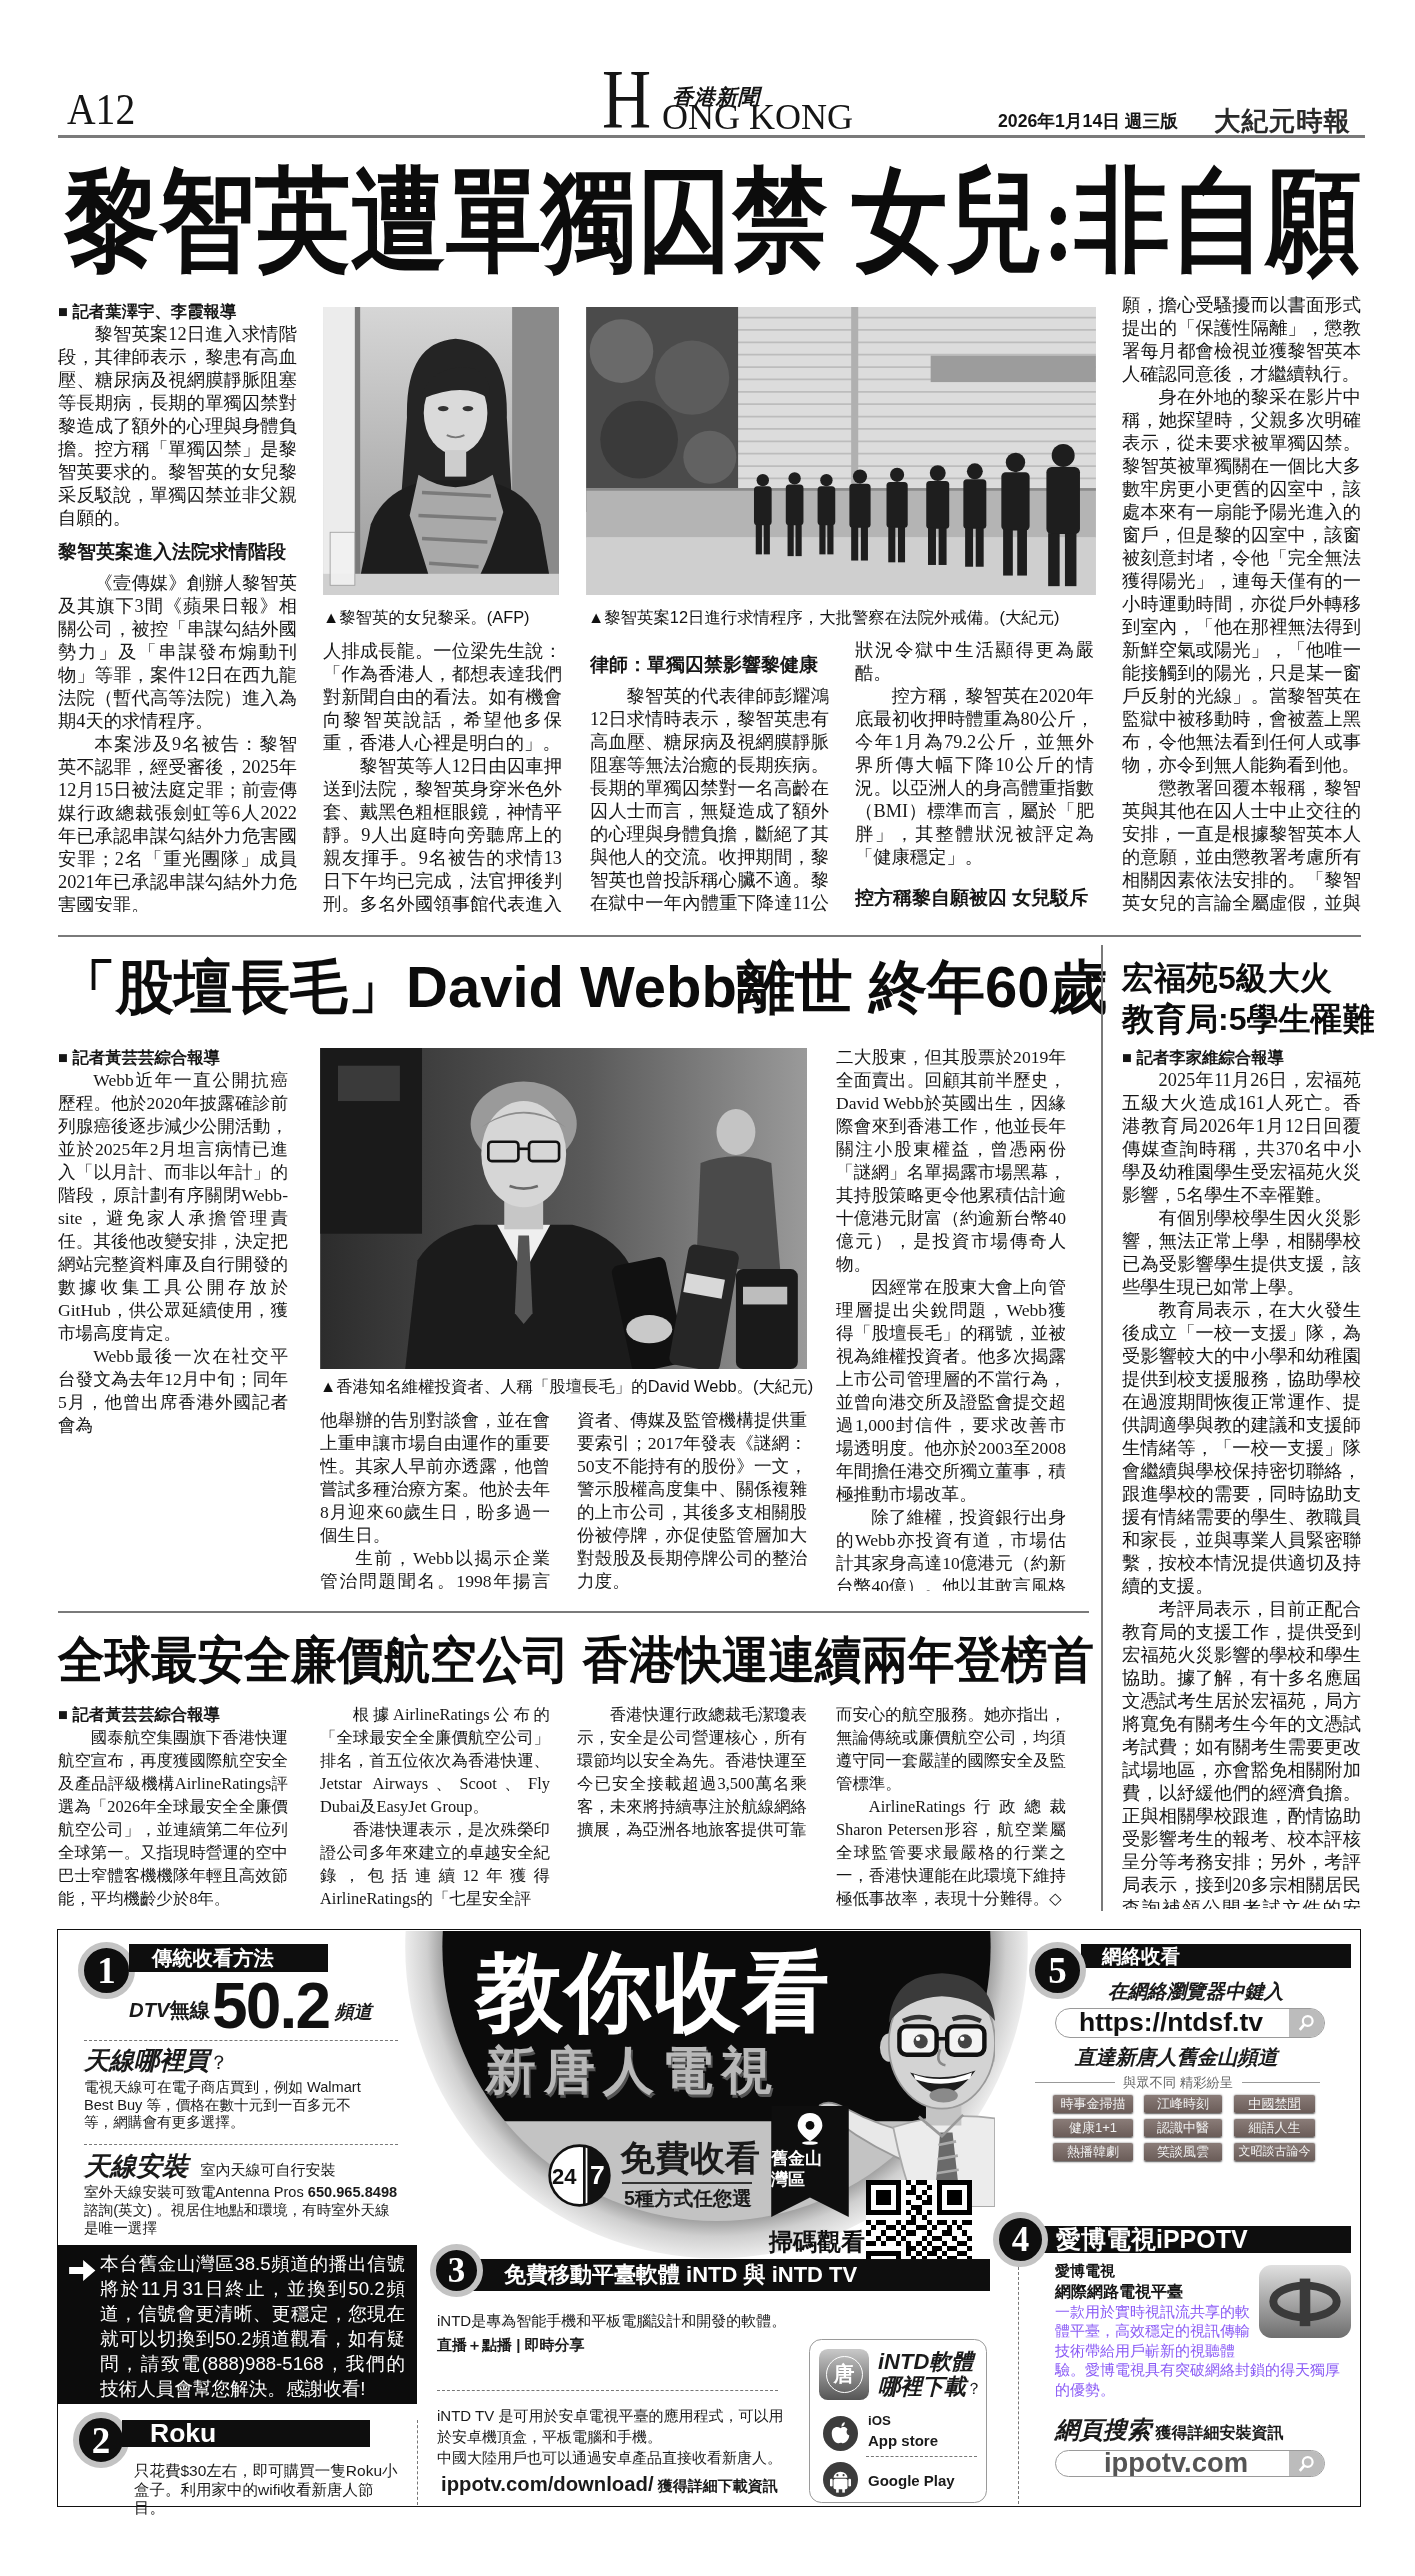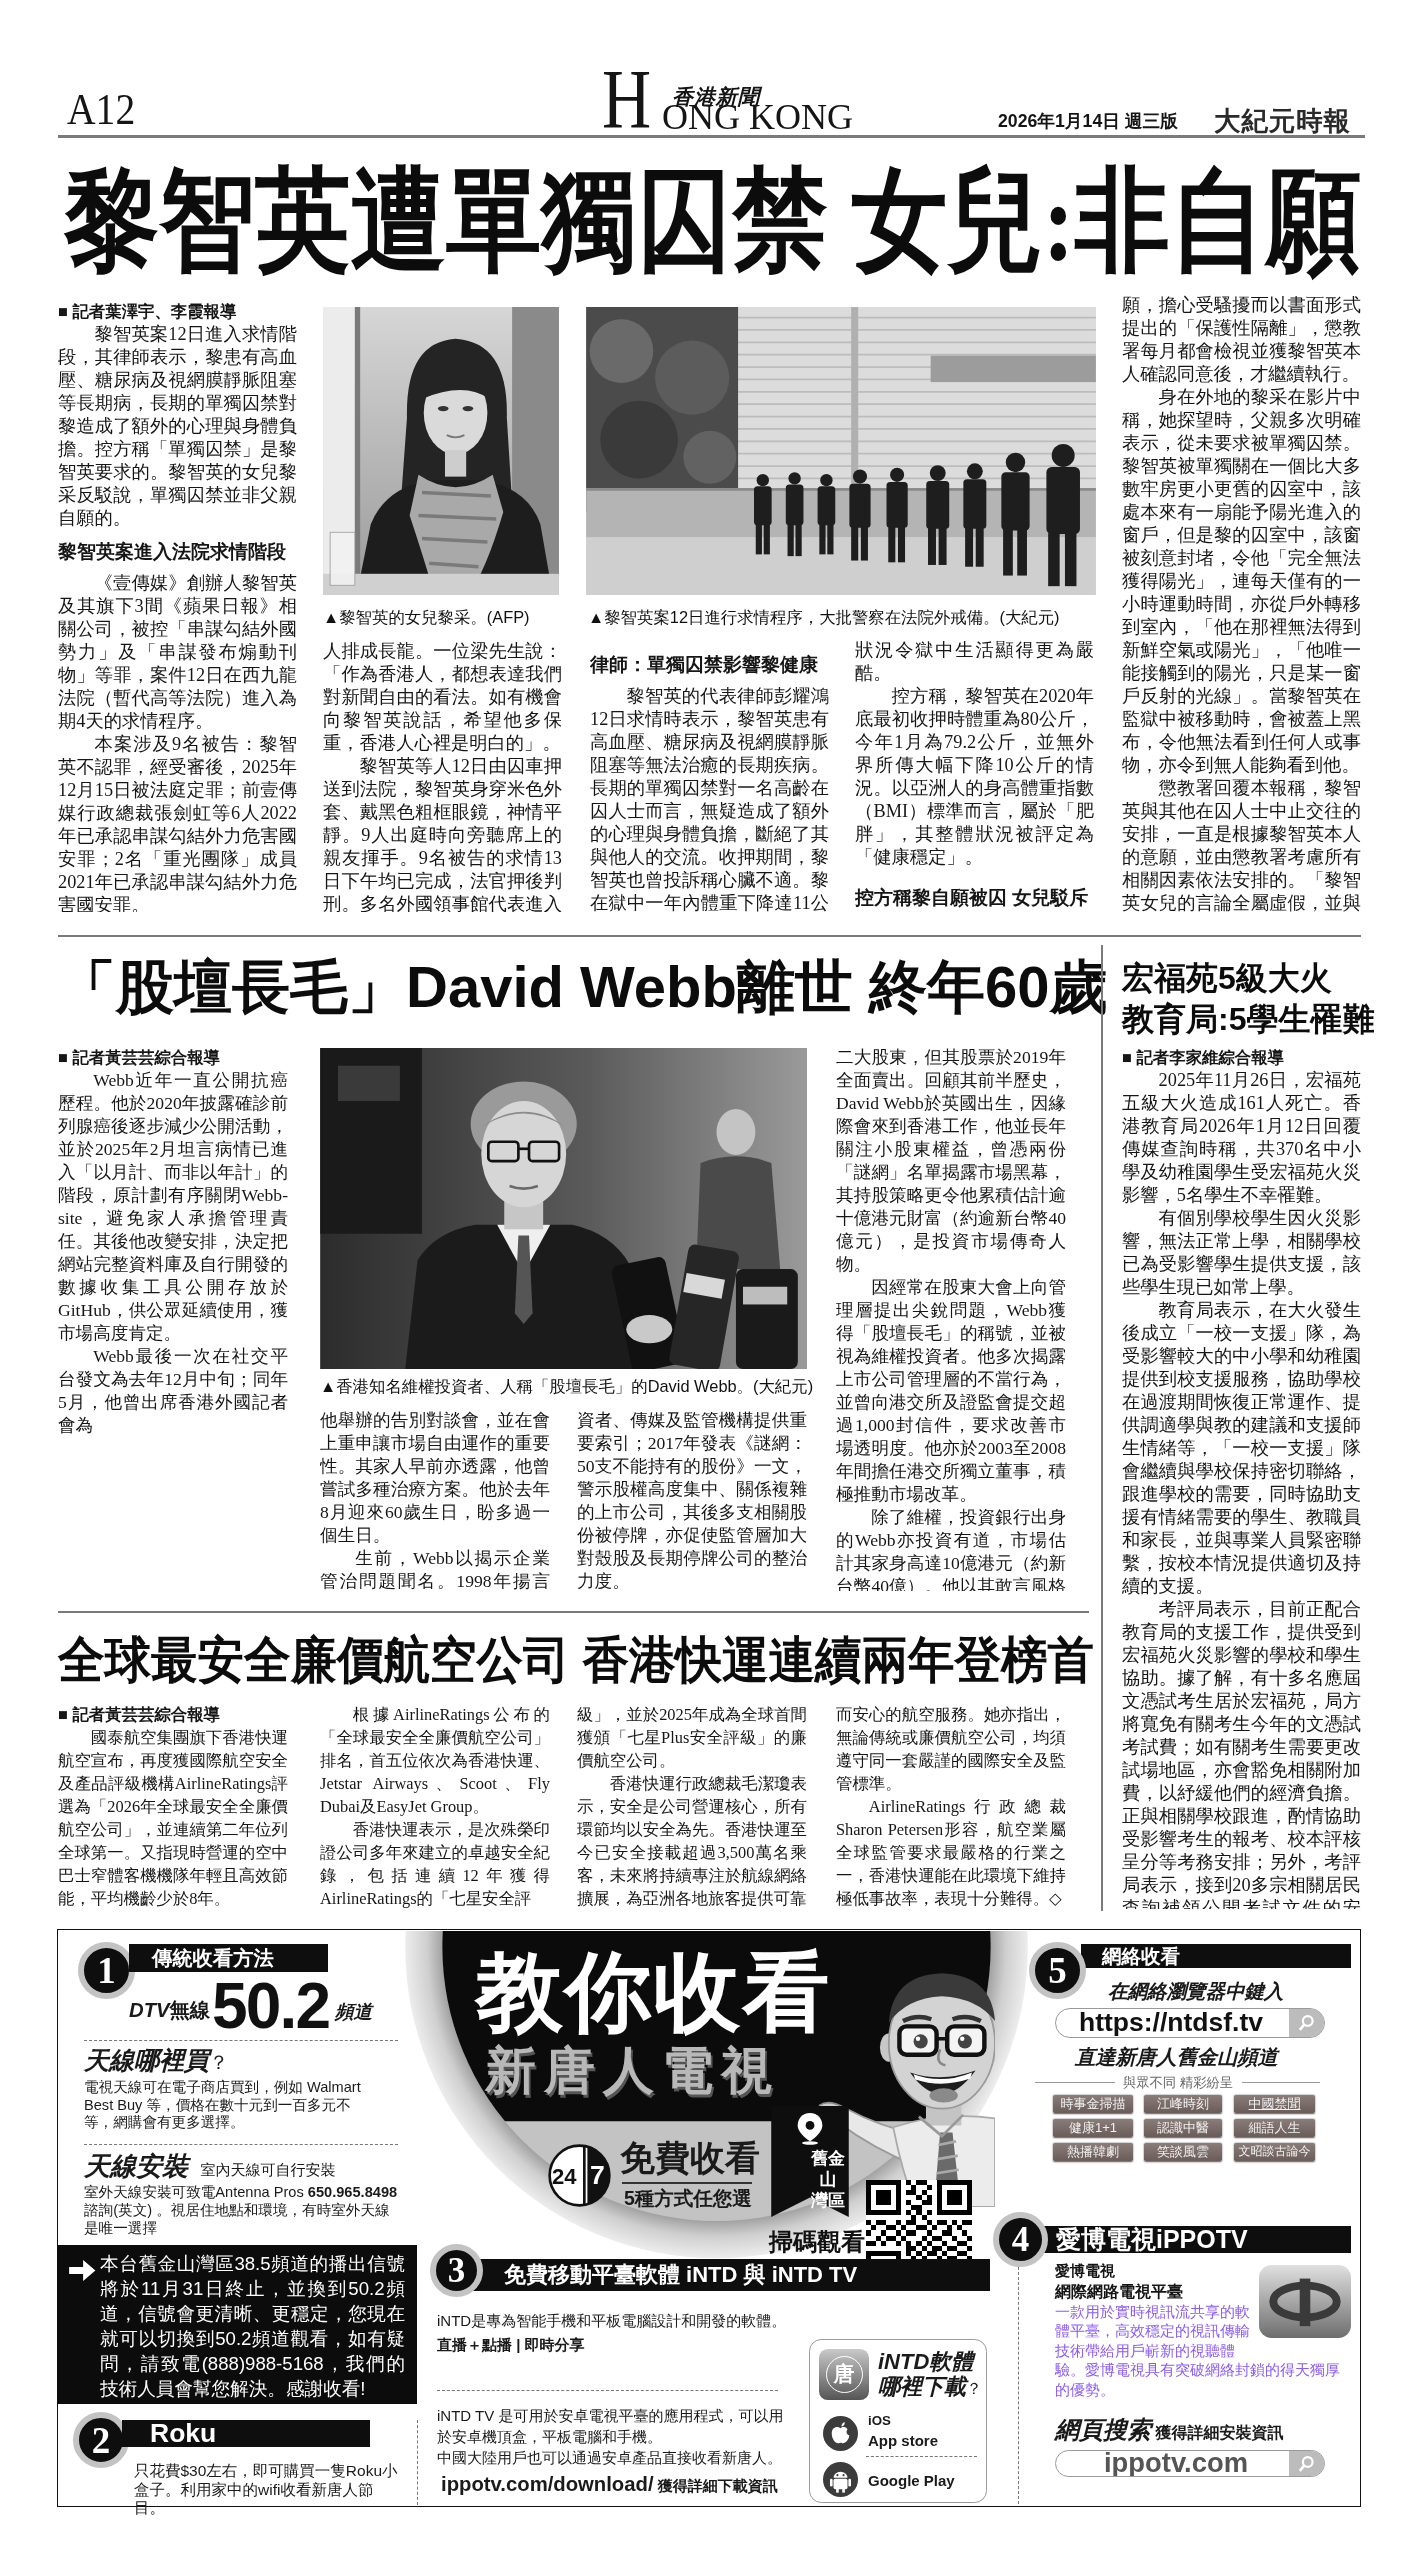--- a/index.html
+++ b/index.html
@@ -253,21 +253,20 @@
 
 <div class="col w260s" style="left:58px;top:1703px;height:206px;">
   <div class="byline">■ 記者黃芸芸綜合報導</div>
   <p>國泰航空集團旗下香港快運航空宣布，再度獲國際航空安全及產品評級機構AirlineRatings評選為「2026年全球最安全全廉價航空公司」，並連續第二年位列全球第一。又指現時營運的空中巴士窄體客機機隊年輕且高效節能，平均機齡少於8年。</p>
 </div>
 <div class="col w260s" style="left:320px;top:1703px;height:206px;">
   <p>根據AirlineRatings公布的「全球最安全全廉價航空公司」排名，首五位依次為香港快運、Jetstar Airways、Scoot、Fly Dubai及EasyJet Group。</p>
   <p>香港快運表示，是次殊榮印證公司多年來建立的卓越安全紀錄，包括連續12年獲得AirlineRatings的「七星安全評</p>
 </div>
 <div class="col w260s" style="left:577px;top:1703px;height:206px;">
-  <p class="cont">級」，並於2025年成為全球首間獲頒「七星Plus安全評級」的廉價航空公司。</p>
   <p>香港快運行政總裁毛潔瓊表示，安全是公司營運核心，所有環節均以安全為先。香港快運至今已安全接載超過3,500萬名乘客，未來將持續專注於航線網絡擴展，為亞洲各地旅客提供可靠</p>
 </div>
 <div class="col w260s" style="left:836px;top:1703px;height:206px;">
   <p class="cont">而安心的航空服務。她亦指出，無論傳統或廉價航空公司，均須遵守同一套嚴謹的國際安全及監管標準。</p>
   <p>AirlineRatings行政總裁Sharon Petersen形容，航空業屬全球監管要求最嚴格的行業之一，香港快運能在此環境下維持極低事故率，表現十分難得。◇</p>
 </div>
 
 <div class="adbox"></div>
 
 <svg class="abs" style="left:405px;top:1931px;" width="623" height="329" viewBox="0 0 704 372">
@@ -332,21 +331,21 @@
 <div class="abs sans" style="left:620px;top:2137px;font-size:35px;line-height:42px;font-weight:bold;color:#1a1a1a;white-space:nowrap;">免費收看</div>
 <div class="abs" style="left:622px;top:2182px;width:130px;height:1.8px;background:#333;"></div>
 <div class="abs sans" style="left:624px;top:2187px;font-size:19.5px;line-height:23px;font-weight:bold;color:#1a1a1a;white-space:nowrap;">5種方式任您選</div>
 
 <svg class="abs" style="left:771px;top:2106px;" width="78" height="111" viewBox="0 0 88 126">
   <polygon points="0,0 88,0 88,126 44,104 0,126" fill="#0e0e0e"></polygon>
   <path d="M44 8 C35 8 30 15 30 22 C30 31 44 40 44 40 C44 40 58 31 58 22 C58 15 53 8 44 8 Z" fill="#fff"></path>
   <circle cx="44" cy="22" r="5" fill="#0e0e0e"></circle>
   <ellipse cx="44" cy="42" rx="9" ry="2" fill="#fff"></ellipse>
 </svg>
-<div class="abs sans" style="left:771px;top:2148px;width:78px;text-align:center;font-size:17px;line-height:21px;font-weight:bold;color:#fff;padding-left:36px;">
+<div class="abs sans" style="left:771px;top:2148px;width:78px;text-align:left;font-size:17px;line-height:21px;font-weight:bold;color:#fff;">
   <div>舊金山</div>
   <div>灣區</div>
 </div>
 
 <div class="abs sans" style="left:769px;top:2227px;font-size:24px;line-height:30px;font-weight:bold;color:#111;white-space:nowrap;">掃碼觀看</div>
 <svg class="abs" style="left:759px;top:2260px;" width="106" height="8" viewBox="0 0 120 9">
     <polygon points="0,0 104,0 120,9 0,9" fill="#111"></polygon>
   </svg>
 
 <svg class="abs" style="left:866px;top:2180px;" width="106" height="106" viewBox="0 0 21 21" shape-rendering="crispEdges">

